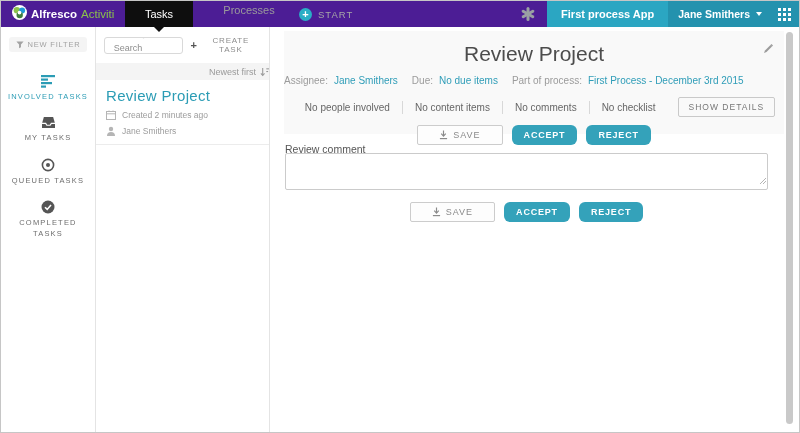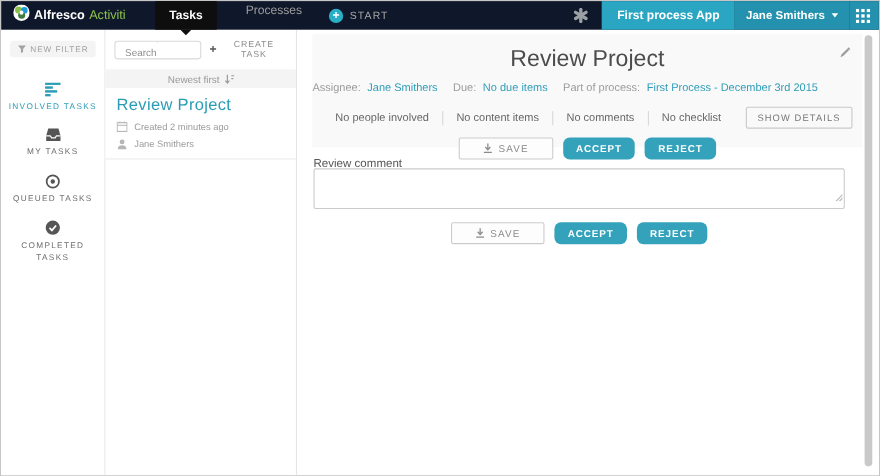--- a/index.html
+++ b/index.html
@@ -1,26 +1,26 @@
 <!DOCTYPE html>
 <html><head>
 <meta charset="utf-8">
 <style>
   * { margin:0; padding:0; box-sizing:border-box; }
   body { font-family:"Liberation Sans", sans-serif; background:#fff; }
   .window { position:relative; width:800px; height:433px; background:#fff;
             border:1px solid #c6c6c6; overflow:hidden; }
 
   
-  .navbar { position:absolute; top:0; left:0; right:0; height:26px; background:#0f172a; z-index:5; }
+  .navbar { position:absolute; top:0; left:0; right:0; height:26px; background:#4c1d95; z-index:5; }
   .brand { position:absolute; left:11px; top:0; height:26px; display:flex; align-items:center; gap:4px; }
   .brand-name { color:#fff; font-weight:bold; font-size:11.5px; }
   .brand-suffix { color:#8bc14b; font-size:11.5px; }
-  .tab-tasks { position:absolute; left:140px; width:56px; top:0; height:26px; background:#0e0e0e;
-               color:#fff; font-weight:bold; font-size:11px; display:flex; align-items:center; justify-content:center; }
+  .tab-tasks { position:absolute; left:124px; width:68px; top:0; height:26px; background:#0e0e0e;
+               color:#fff; font-weight:normal; font-size:11px; display:flex; align-items:center; justify-content:center; }
   .tab-tasks::after { content:""; position:absolute; bottom:-5px; left:50%; margin-left:-5px;
                border:5px solid transparent; border-top:5px solid #0e0e0e; border-bottom:none; }
   .tab-processes { position:absolute; left:210px; width:76px; top:0; height:18px; color:#9b9b9b;
                font-size:11px; display:flex; align-items:center; justify-content:center; }
   .start-btn { position:absolute; left:298px; top:0; height:26px; display:flex; align-items:center; gap:6px; }
   .start-circle { width:13px; height:13px; border-radius:50%; background:#29aec6; color:#fff;
                font-size:11px; line-height:12px; text-align:center; font-weight:bold; }
   .start-label { color:#a7a7a7; font-size:9.5px; letter-spacing:1px; }
   .nav-right { position:absolute; right:0; top:0; height:26px; display:flex; align-items:stretch; }
   .nav-asterisk { display:flex; align-items:center; padding:0 12px; }
@@ -51,21 +51,21 @@
   .tl-header { height:26px; display:flex; align-items:center; padding:0 8px; gap:7px; margin-top:5px; }
   .search-box { display:flex; align-items:center; gap:4px; background:#fff; border:1px solid #d9d9d9;
               border-radius:3px; height:17px; width:82px; padding:0 5px;flex-direction:column; }
   .search-box input { border:none; outline:none; width:60px; font-size:9px; color:#555;
               font-family:inherit; background:transparent; }
   .search-box input::placeholder { color:#8d8d8d; }
   .create-task { border:none; background:transparent; color:#8d8d8d; font-size:8px; letter-spacing:0.8px;
               display:flex; align-items:center; gap:3px; font-family:inherit; }
   .create-task .plus { color:#555; font-size:11px; font-weight:bold; }
   .sort-row { margin-top:5px; height:17px; background:#f4f4f4; display:flex; align-items:center;
-              justify-content:center; gap:4px; color:#9a9a9a; font-size:9px; }
+              justify-content:flex-end; gap:4px; color:#9a9a9a; font-size:9px; }
   .task-card { background:#fff; border-bottom:1px solid #ececec; padding:7px 0 8px 10px; }
   .task-card .title { color:#2b9cb5; font-size:15px; letter-spacing:0.3px; }
   .task-meta-row { display:flex; align-items:center; gap:6px; margin-top:6px; color:#9c9c9c; font-size:8.5px; }
 
   
   .main { position:absolute; top:26px; left:269px; right:0; bottom:0; background:#fff; }
   .detail-card { position:absolute; left:14px; top:4px; width:500px; height:103px; background:#f9f9f9; }
   .edit-icon { position:absolute; right:10px; top:9px; }
   .detail-title { text-align:center; margin-top:11px; font-size:21px; color:#4c4c4c; }
   .meta-row { display:flex; justify-content:flex-start; align-items:center; margin-top:9px; font-size:10px; }

